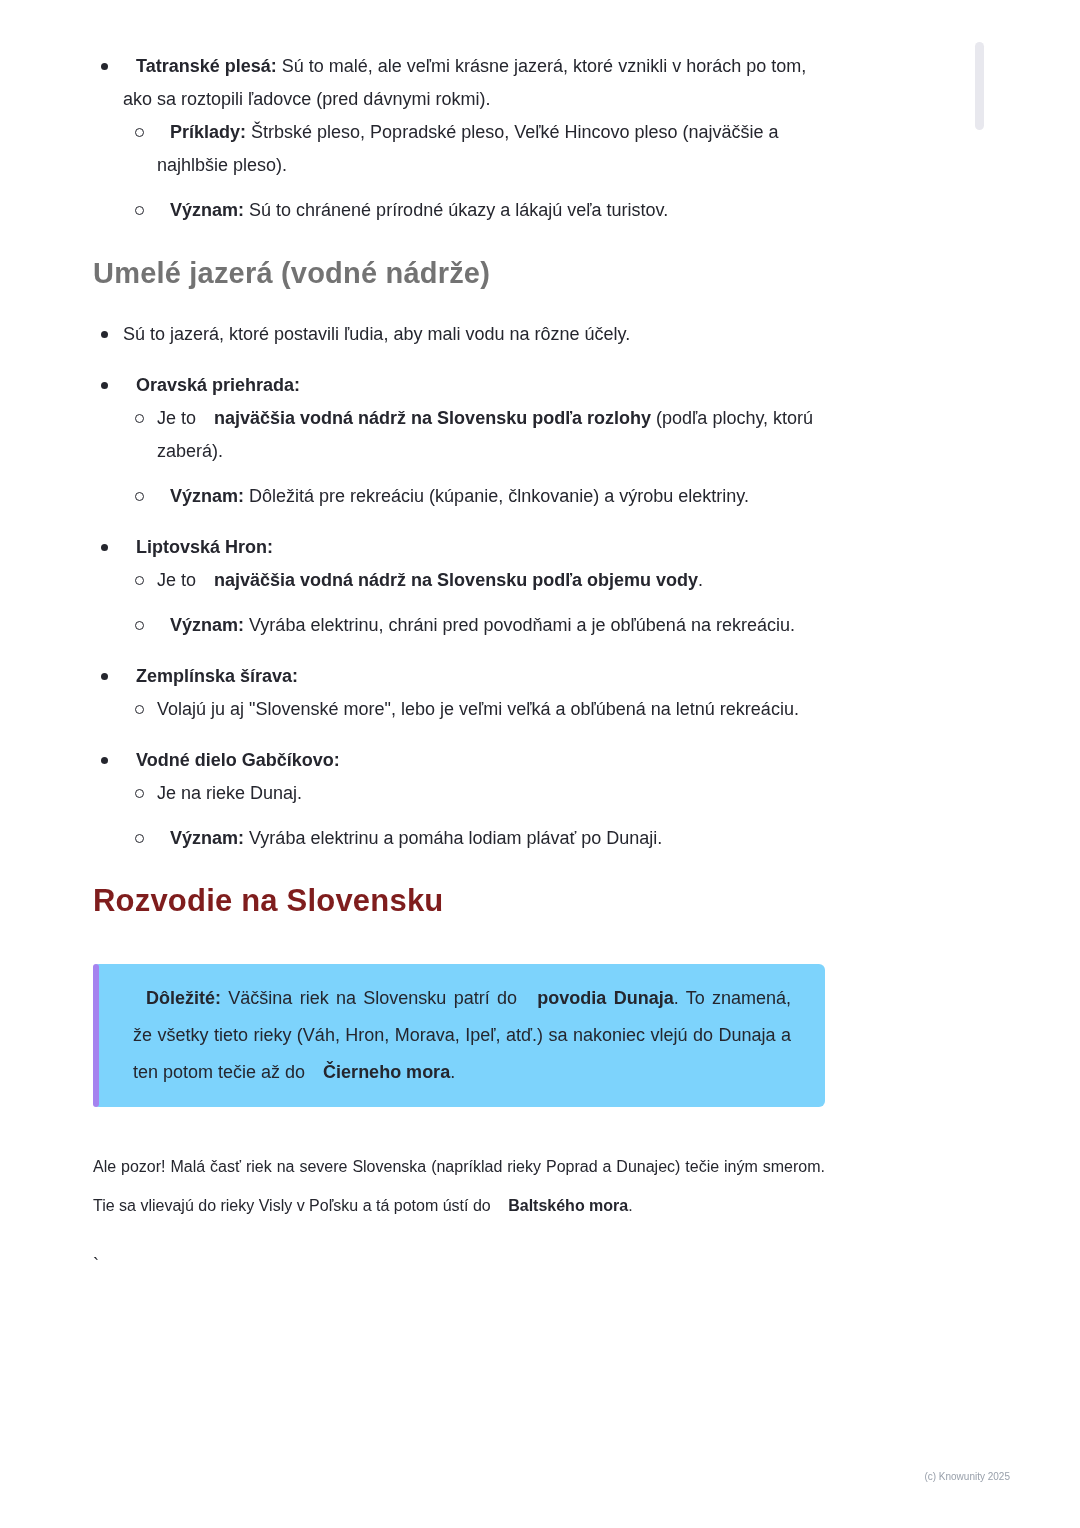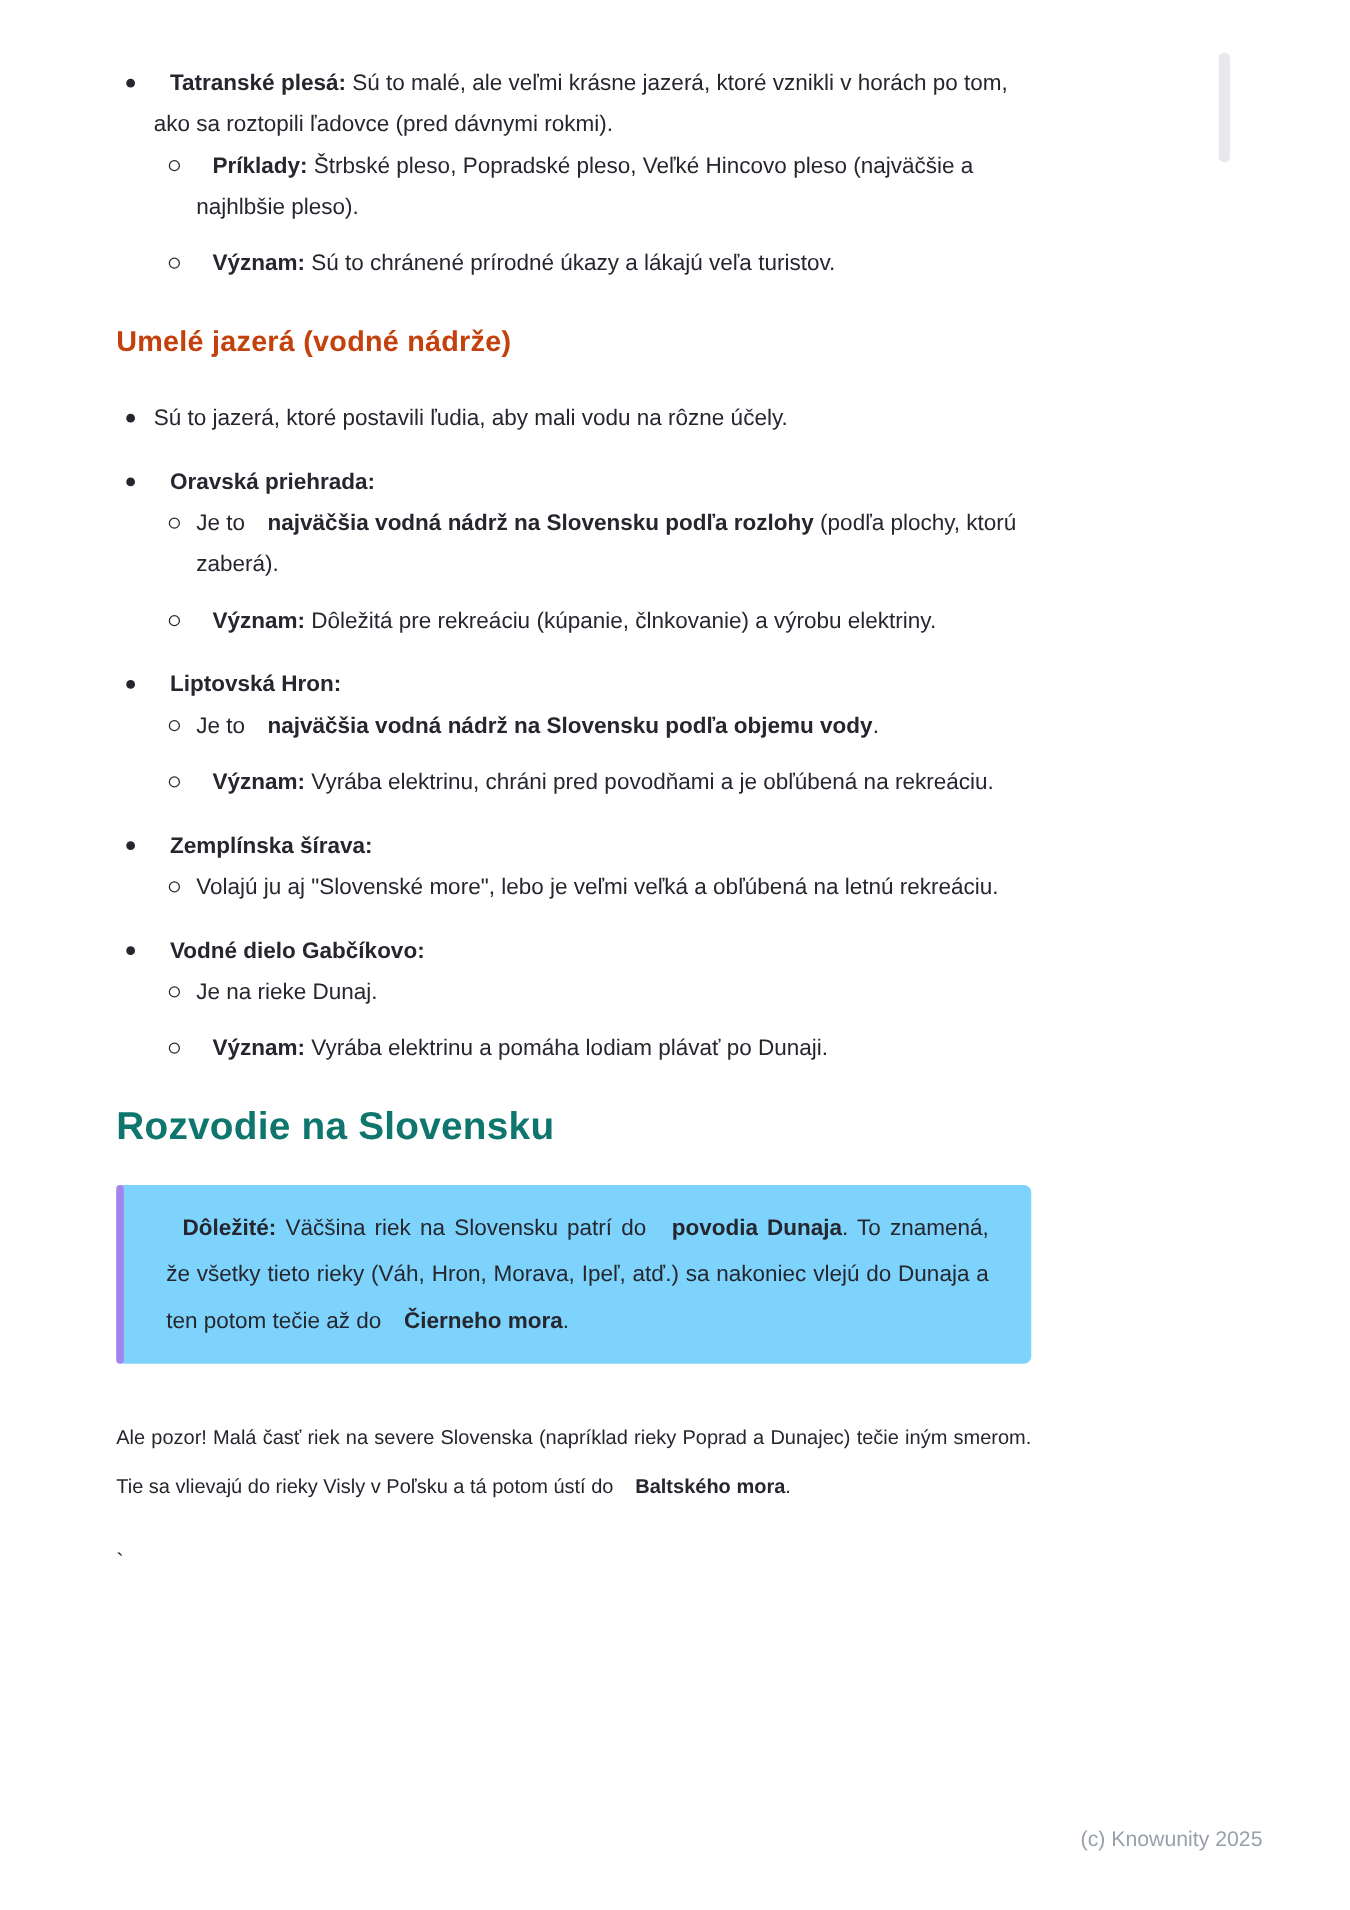--- a/index.html
+++ b/index.html
@@ -21,28 +21,28 @@
   .li2 { padding-left:34px; margin-bottom:12px; }
 
   .marker { display:block; position:absolute; }
   .m-disc  { left:8px;  top:13px; width:7px; height:7px; border-radius:50%; background:#25262e; }
   .m-circle{ left:12px; top:12px; width:9px; height:9px; border-radius:50%; border:1.6px solid #25262e; background:transparent; }
 
   .t { font-size:18px; line-height:33px; color:#25262e; }
   .t strong, .outro strong, .callout-text strong { font-weight:700;margin-left:13px; }
 
   h3.sec {
-    font-size:23px; font-weight:700; line-height:33px;
-    color:#c2410c; letter-spacing:.2px;
+    font-size:29px; font-weight:700; line-height:33px;
+    color:#737373; letter-spacing:.2px;
     margin:30px 0 28px;
   }
   h2.big {
     font-size:31px; font-weight:700; line-height:40px;
-    color:#0f766e; letter-spacing:.2px;
-    margin:26px 0 27px;
+    color:#7f1d1d; letter-spacing:.2px;
+    margin:26px 0 43px;
   }
 
   .callout {
     position:relative;
     background:#7dd3fc;
     border-radius:6px;
     padding:16px 34px 16px 40px;
   }
   .callout-bar {
     position:absolute; left:0; top:0; bottom:0;
@@ -64,21 +64,21 @@
 
   .scroll-thumb {
     position:absolute; right:96px; top:42px;
     width:9px; height:88px; border-radius:5px;
     background:#e8e8ee;
     cursor:pointer;
   }
 
   .footer {
     position:absolute; right:70px; bottom:46px;
-    font-size:17px; color:#99a0ab;
+    font-size:10px; color:#99a0ab;
   }
 </style>
 </head>
 <body>
 
 <div class="page">
 
   <div class="scroll-thumb"></div>
 
   <main class="content">

